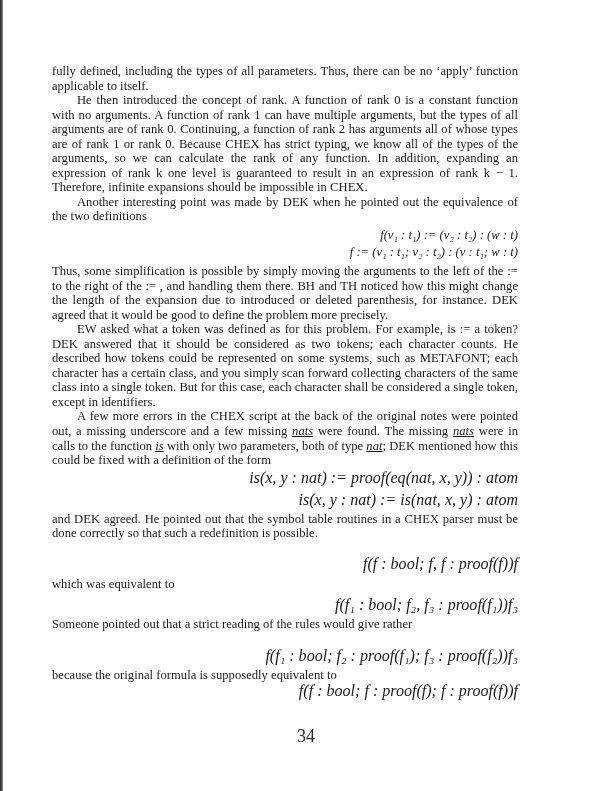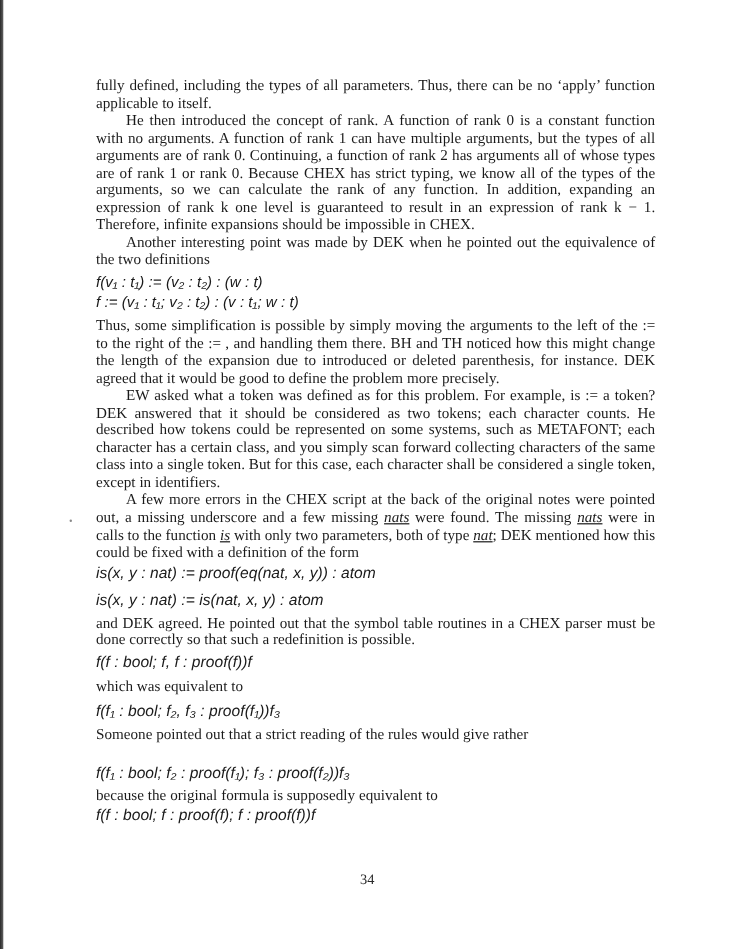--- a/index.html
+++ b/index.html
@@ -5,38 +5,38 @@
   html, body { margin: 0; padding: 0; }
   body {
     width: 612px; height: 791px; background: #ffffff; position: relative; overflow: hidden;
     font-family: "Liberation Serif", "DejaVu Serif", serif; color: #1a1a1a;
   }
   .edge-strip {
     position: absolute; left: 0; top: 0; width: 3px; height: 791px;
     background: linear-gradient(to right, #2a2a2a, #555 70%, #bbb);
   }
   .page {
-    position: absolute; left: 80px; top: 64px; width: 466px;
+    position: absolute; left: 52px; top: 64px; width: 466px;
     font-size: 12.6px; line-height: 14.55px; text-align: justify;
     letter-spacing: 0.02px;
   }
   .page p { margin: 0; }
   .indent { text-indent: 25px; }
   .math {
-    text-align: left; font-style: italic; margin: 0;
-    font-family: Liberation Sans, sans-serif;
+    text-align: right; font-style: italic; margin: 0;
+    font-family: Liberation Serif, serif;
   }
   .math.gap { margin: 3px 0 3px 0; }
-  .math.small { font-size: 13px; }
+  .math.small { font-size: 16px; }
   .math-block { margin: 3px 0; }
   .math-block .math { line-height: 17px; }
   em.it { font-style: italic; text-decoration: underline; }
   .pagenum {
     position: absolute; left: 0; width: 612px; top: 726px; text-align: center;
-    font-size: 12px; color: #2a2a2a;
+    font-size: 18px; color: #2a2a2a;
   }
   .speck { position: absolute; width: 2px; height: 2px; background: #888; border-radius: 1px; }
 </style>
 </head>
 <body>
 
 <div class="edge-strip"></div>
 <div class="speck" style="left:58px; top:433px;"></div>
 
 <div class="page">
@@ -53,21 +53,21 @@
   <p class="indent">EW asked what a token was defined as for this problem. For example, is := a token? DEK answered that it should be considered as two tokens; each character counts. He described how tokens could be represented on some systems, such as METAFONT; each character has a certain class, and you simply scan forward collecting characters of the same class into a single token. But for this case, each character shall be considered a single token, except in identifiers.</p>
   <p class="indent"><span>A few more errors in the CHEX script at the back of the original notes were pointed out, a missing underscore and a few missing </span><em class="it">nats</em><span> were found. The missing </span><em class="it">nats</em><span> were in calls to the function </span><em class="it">is</em><span> with only two parameters, both of type </span><em class="it">nat</em><span>; DEK mentioned how this could be fixed with a definition of the form</span></p>
 
   <p class="math small gap">is(x, y : nat)  :=  proof(eq(nat, x, y)) : atom</p>
 
 
   <p class="math small gap" style="margin-top:8px;margin-bottom:4px;">is(x, y : nat)  :=  is(nat, x, y) : atom</p>
 
   <p>and DEK agreed. He pointed out that the symbol table routines in a CHEX parser must be done correctly so that such a redefinition is possible.</p>
 
-  <p class="math small gap" style="margin-top:4px;margin-bottom:6px;">f(f : bool; f, f : proof(f))f</p>
+  <p class="math small gap" style="margin-top:16px;margin-bottom:6px;">f(f : bool; f, f : proof(f))f</p>
   <p>which was equivalent to</p>
   <p class="math small gap" style="margin-top:6px;margin-bottom:4px;">f(f₁ : bool; f₂, f₃ : proof(f₁))f₃</p>
   <p>Someone pointed out that a strict reading of the rules would give rather</p>
   <p class="math small gap" style="margin-top:18px;margin-bottom:4px;">f(f₁ : bool; f₂ : proof(f₁); f₃ : proof(f₂))f₃</p>
   <p>because the original formula is supposedly equivalent to</p>
   <p class="math small gap" style="margin-top:2px;">f(f : bool; f : proof(f); f : proof(f))f</p>
 </div>
 
 <div class="pagenum">34</div>
 

